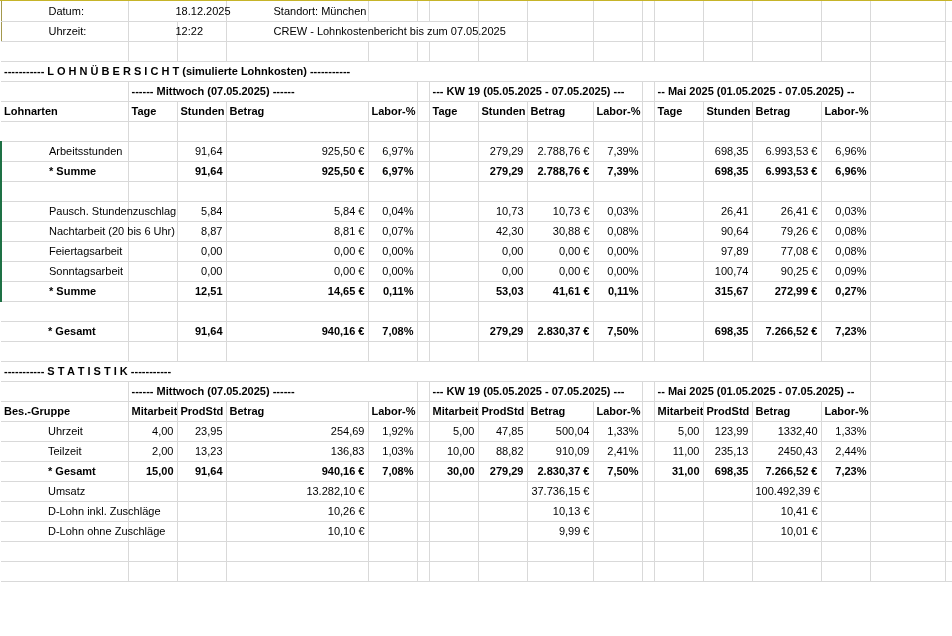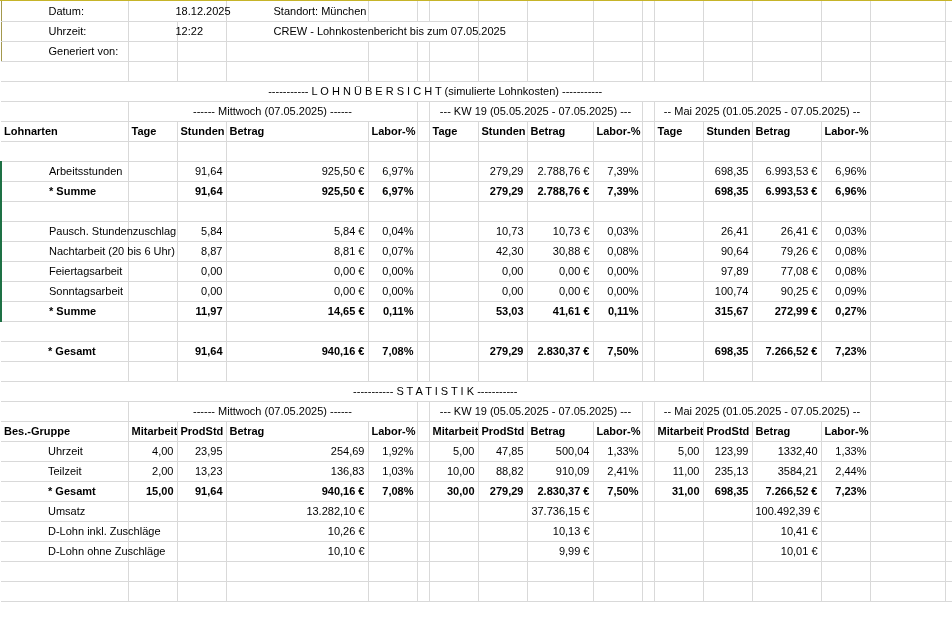--- a/index.html
+++ b/index.html
@@ -13,21 +13,21 @@
   tr { height:20px; }
   tr.short { height:15px; }
   td {
     height:20px; padding:0 3px; vertical-align:middle;
     border-right:1px solid #d9d9d9; border-bottom:1px solid #d9d9d9;
     overflow:hidden; white-space:nowrap;
   }
   td.lbl { text-align:left; overflow:visible;padding-left:47px; }
   td.n   { text-align:right; }
   td.h   { font-weight:bold; text-align:left;margin-top:44px; }
-  td.c   { text-align:center; font-weight:normal; }
+  td.c   { text-align:left; font-weight:bold; }
   tr.b td { font-weight:bold; }
   td.gl  { border-left:2px solid #1e7145;margin-left:41px; }
   td.ol  { border-left:1px solid #a3984d; }
 </style>
 </head>
 <body>
 
 <div class="sheet">
 <table>
 <colgroup>
@@ -79,39 +79,20 @@
           <td></td>
           <td></td>
           <td></td>
           <td></td>
           <td></td>
           <td></td>
           <td></td>
           <td></td>
 </tr>
 
-<tr>
-<td class="lbl ol">Generiert von:</td>
-<td></td>
-          <td></td>
-          <td></td>
-          <td></td>
-          <td></td>
-          <td></td>
-          <td></td>
-          <td></td>
-          <td></td>
-          <td></td>
-          <td></td>
-          <td></td>
-          <td></td>
-          <td></td>
-          <td></td>
-          <td></td>
-</tr>
 
 <tr>
 <td></td>
           <td></td>
           <td></td>
           <td></td>
           <td></td>
           <td></td>
           <td></td>
           <td></td>
@@ -319,21 +300,21 @@
 <td class="n">100,74</td>
 <td class="n">90,25 €</td>
 <td class="n">0,09%</td>
 <td></td>
           <td></td>
 </tr>
 
 <tr class="b">
 <td class="lbl gl">* Summe</td>
 <td class="n"></td>
-<td class="n">11,97</td>
+<td class="n">12,51</td>
 <td class="n">14,65 €</td>
 <td class="n">0,11%</td>
 <td></td>
 <td class="n"></td>
 <td class="n">53,03</td>
 <td class="n">41,61 €</td>
 <td class="n">0,11%</td>
 <td></td>
 <td class="n"></td>
 <td class="n">315,67</td>
@@ -467,21 +448,21 @@
 <td class="n">136,83</td>
 <td class="n">1,03%</td>
 <td></td>
 <td class="n">10,00</td>
 <td class="n">88,82</td>
 <td class="n">910,09</td>
 <td class="n">2,41%</td>
 <td></td>
 <td class="n">11,00</td>
 <td class="n">235,13</td>
-<td class="n">3584,21</td>
+<td class="n">2450,43</td>
 <td class="n">2,44%</td>
 <td></td>
           <td></td>
 </tr>
 
 
 <tr class="b">
 <td class="lbl">* Gesamt</td>
 <td class="n">15,00</td>
 <td class="n">91,64</td>

